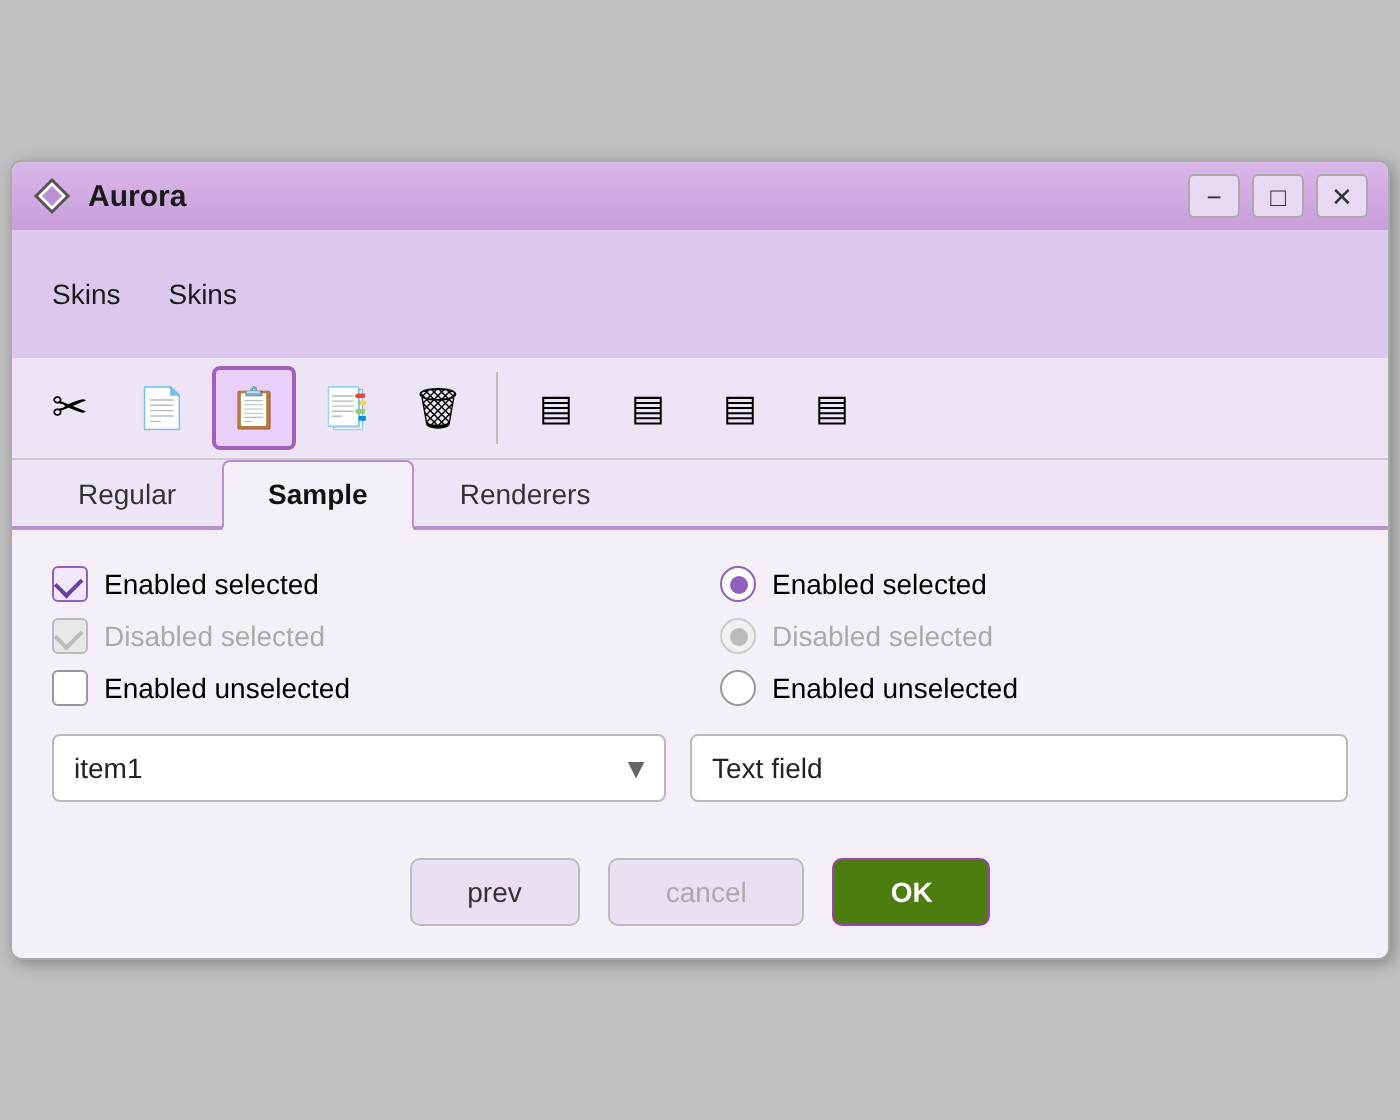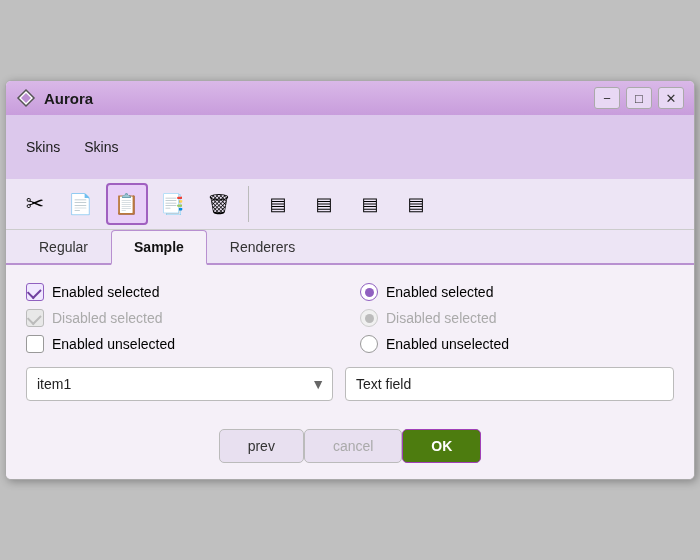--- a/index.html
+++ b/index.html
@@ -230,20 +230,21 @@
       padding: 8px 10px;
       font-size: 14px;
       border: 1px solid #bbb;
       border-radius: 4px;
       background: white;
       color: #222;
     }
     .button-row {
       display: flex;
       justify-content: center;
+      gap: 14px;
     }
     .btn {
       padding: 8px 28px;
       font-size: 14px;
       border-radius: 5px;
       border: 1px solid #bbb;
       cursor: pointer;
       background: #e8e0f0;
       color: #333;
     }

